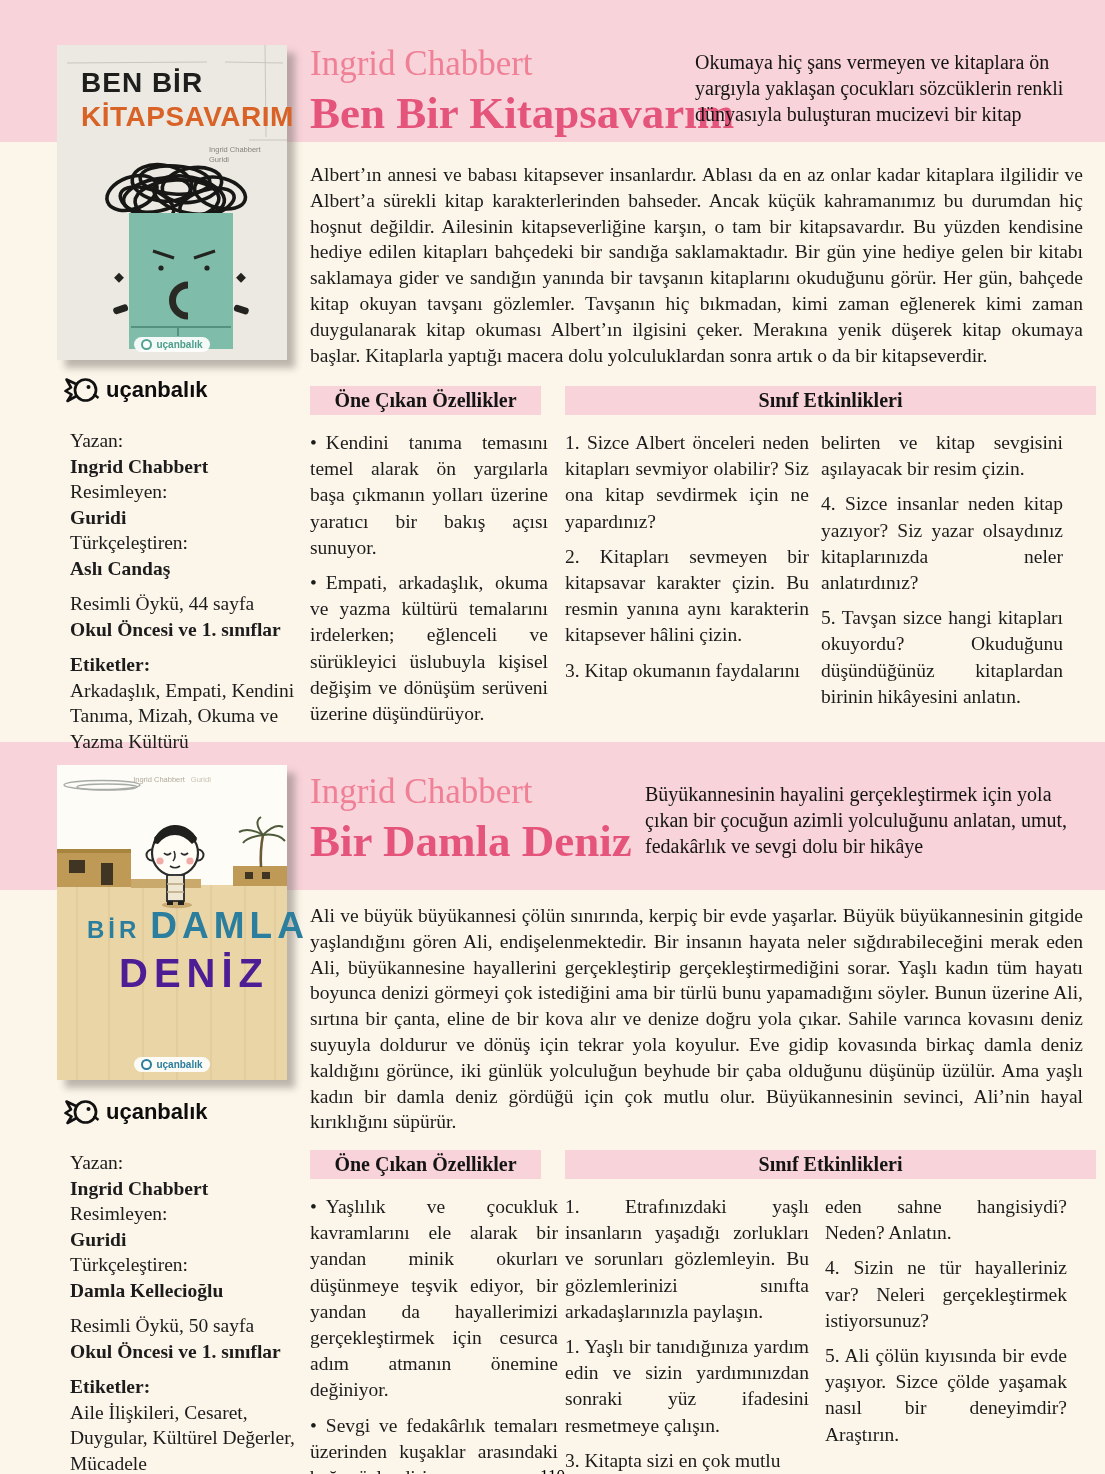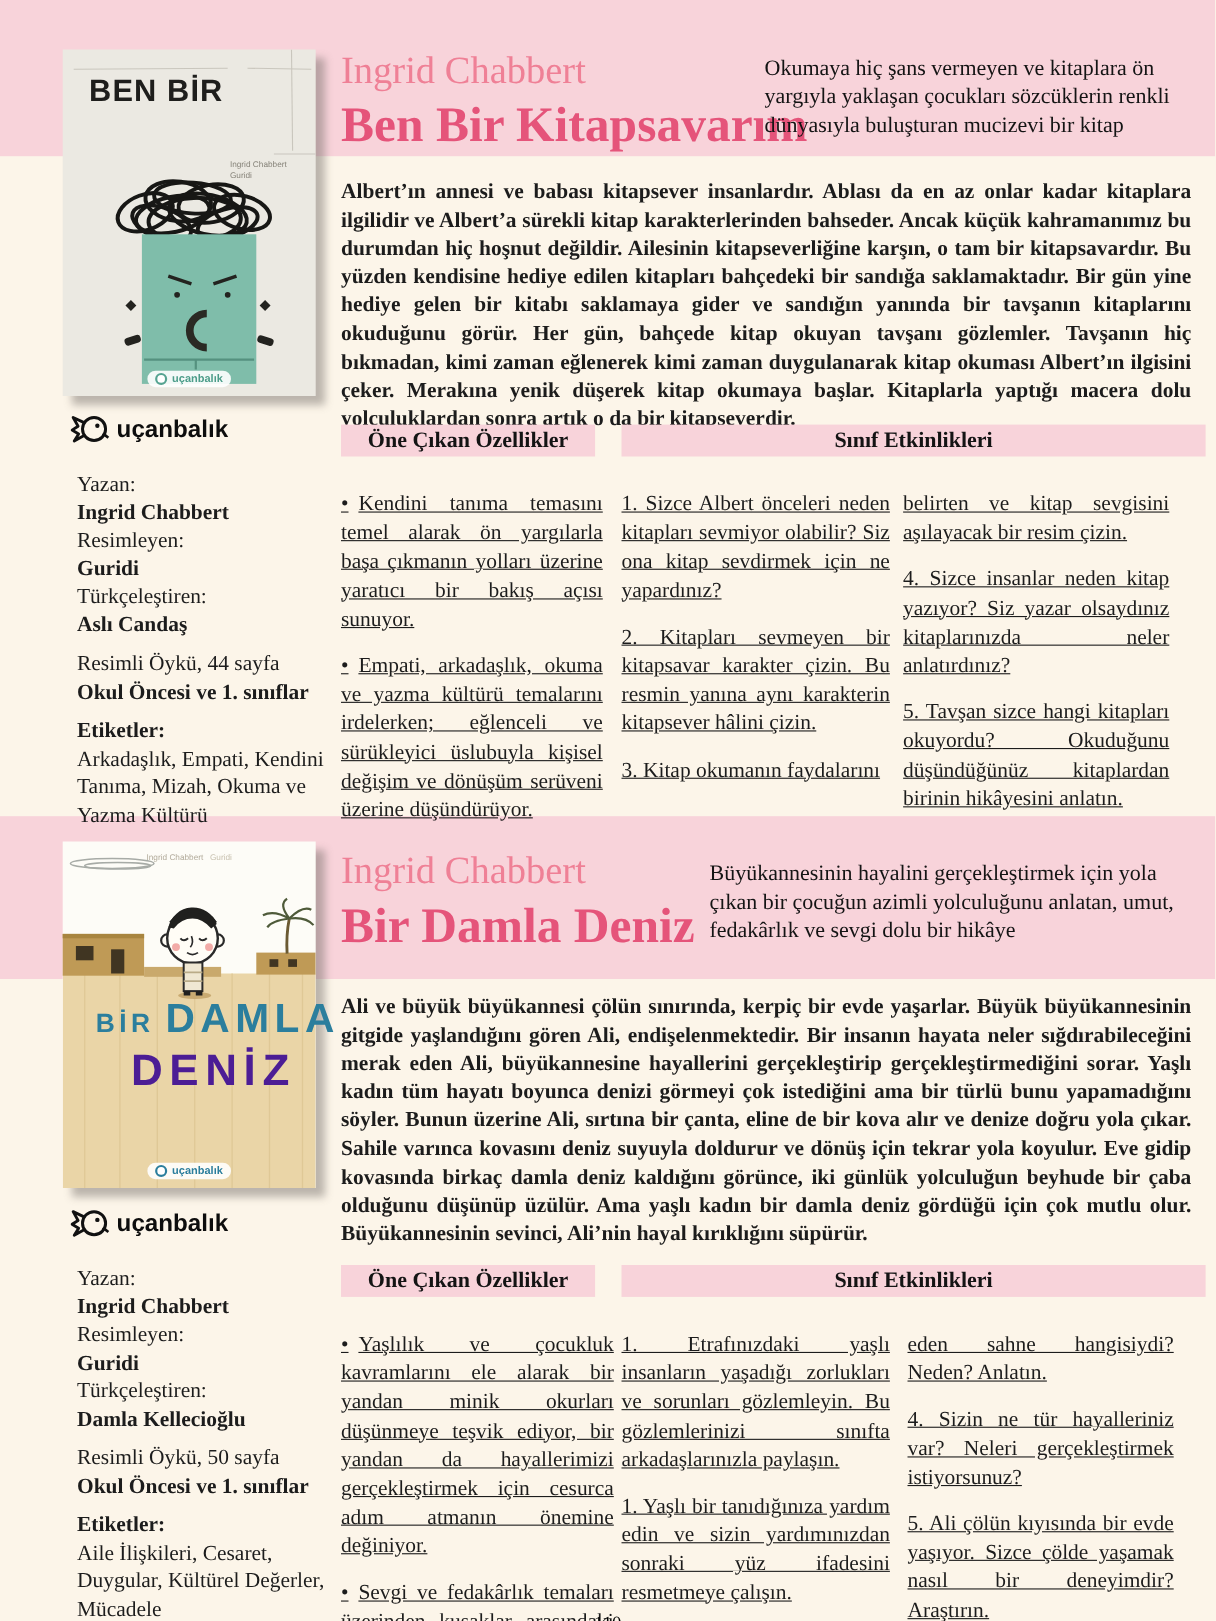--- a/index.html
+++ b/index.html
@@ -41,42 +41,42 @@
   
   .titleblock{position:absolute;left:310px;}
   .tb1{top:40px;} .tb2{top:768px;}
   .author{font-size:35px;color:#ef8096;line-height:48px;}
   .booktitle{font-size:45px;font-weight:bold;color:#e5547a;line-height:50px;}
   .tagline{position:absolute;font-size:20px;line-height:26px;color:#141414;}
   .tg1{left:695px;top:49px;width:395px;}
   .tg2{left:645px;top:781px;width:425px;}
 
   .desc{position:absolute;left:310px;width:773px;font-size:19.5px;line-height:25.8px;
-        text-align:justify;margin:0;font-weight:bold;}
+        text-align:justify;margin:0;}
   .d1{top:162px;} .d2{top:903px;}
 
   
   .publisher{position:absolute;left:64px;display:flex;align-items:center;gap:6px;}
   .pub1{top:375px;} .pub2{top:1097px;}
   .publisher .name{font-family:"Liberation Sans",sans-serif;font-weight:bold;font-size:22px;color:#0d0d0d;}
 
   .metacol{position:absolute;left:70px;width:235px;font-size:19.5px;line-height:25.5px;}
   .m1{top:428px;} .m2{top:1150px;}
   .metacol .grp{margin-bottom:10px;}
   .b{font-weight:bold;}
 
   .secbar{position:absolute;height:29px;background:#f8d3da;display:flex;align-items:center;
           justify-content:center;font-weight:bold;font-size:20px;color:#141414;}
   .fb1{left:310px;top:386px;width:231px;}
   .ab1{left:565px;top:386px;width:531px;}
   .fb2{left:310px;top:1150px;width:231px;}
   .ab2{left:565px;top:1150px;width:531px;}
 
   .col{position:absolute;font-size:19.5px;line-height:26.2px;text-align:justify;}
-  .col p{margin:16px 0 9px 0;text-decoration:underline;}
+  .col p{margin:0 0 9px 0;}
   .bullet{margin-right:9px;}
   .fc1{left:310px;top:430px;width:238px;}
   .ac1a{left:565px;top:430px;width:244px;}
   .ac1b{left:821px;top:430px;width:242px;}
   .fc2{left:310px;top:1194px;width:248px;}
   .ac2a{left:565px;top:1194px;width:244px;}
   .ac2b{left:825px;top:1194px;width:242px;}
 
   .pagenum{position:absolute;left:0;top:1466px;width:100%;text-align:center;font-size:17px;color:#000000;}
 </style>
@@ -117,20 +117,21 @@
       <circle cx="150" cy="223" r="2.6" fill="#23231f"></circle>
       <path d="M131 240 a15.5 15.5 0 1 0 0 31" stroke="#2a2a24" stroke-width="7" fill="none"></path>
       <rect x="59" y="229" width="7" height="7" fill="#23231f" transform="rotate(45 62 232)"></rect>
       <rect x="181" y="229" width="7" height="7" fill="#23231f" transform="rotate(45 184 232)"></rect>
       <rect x="56" y="261" width="15" height="7" rx="3" fill="#23231f" transform="rotate(-18 63 264)"></rect>
       <rect x="177" y="261" width="15" height="7" rx="3" fill="#23231f" transform="rotate(18 184 264)"></rect>
       <line x1="74" y1="282" x2="174" y2="282" stroke="#55917f" stroke-width="2"></line>
       <line x1="121" y1="282" x2="121" y2="291" stroke="#55917f" stroke-width="2"></line>
     </svg>
     <div class="c1-title1">BEN BİR</div>
+    <div class="c1-title2">KİTAPSAVARIM</div>
     <div class="c1-credits">
       <div>Ingrid Chabbert</div>
       <div>Guridi</div>
     </div>
     <div class="cover-logo">
       <span class="pill">
           <span class="dot"></span>
       <span class="txt">uçanbalık</span>
         </span>
     </div>

